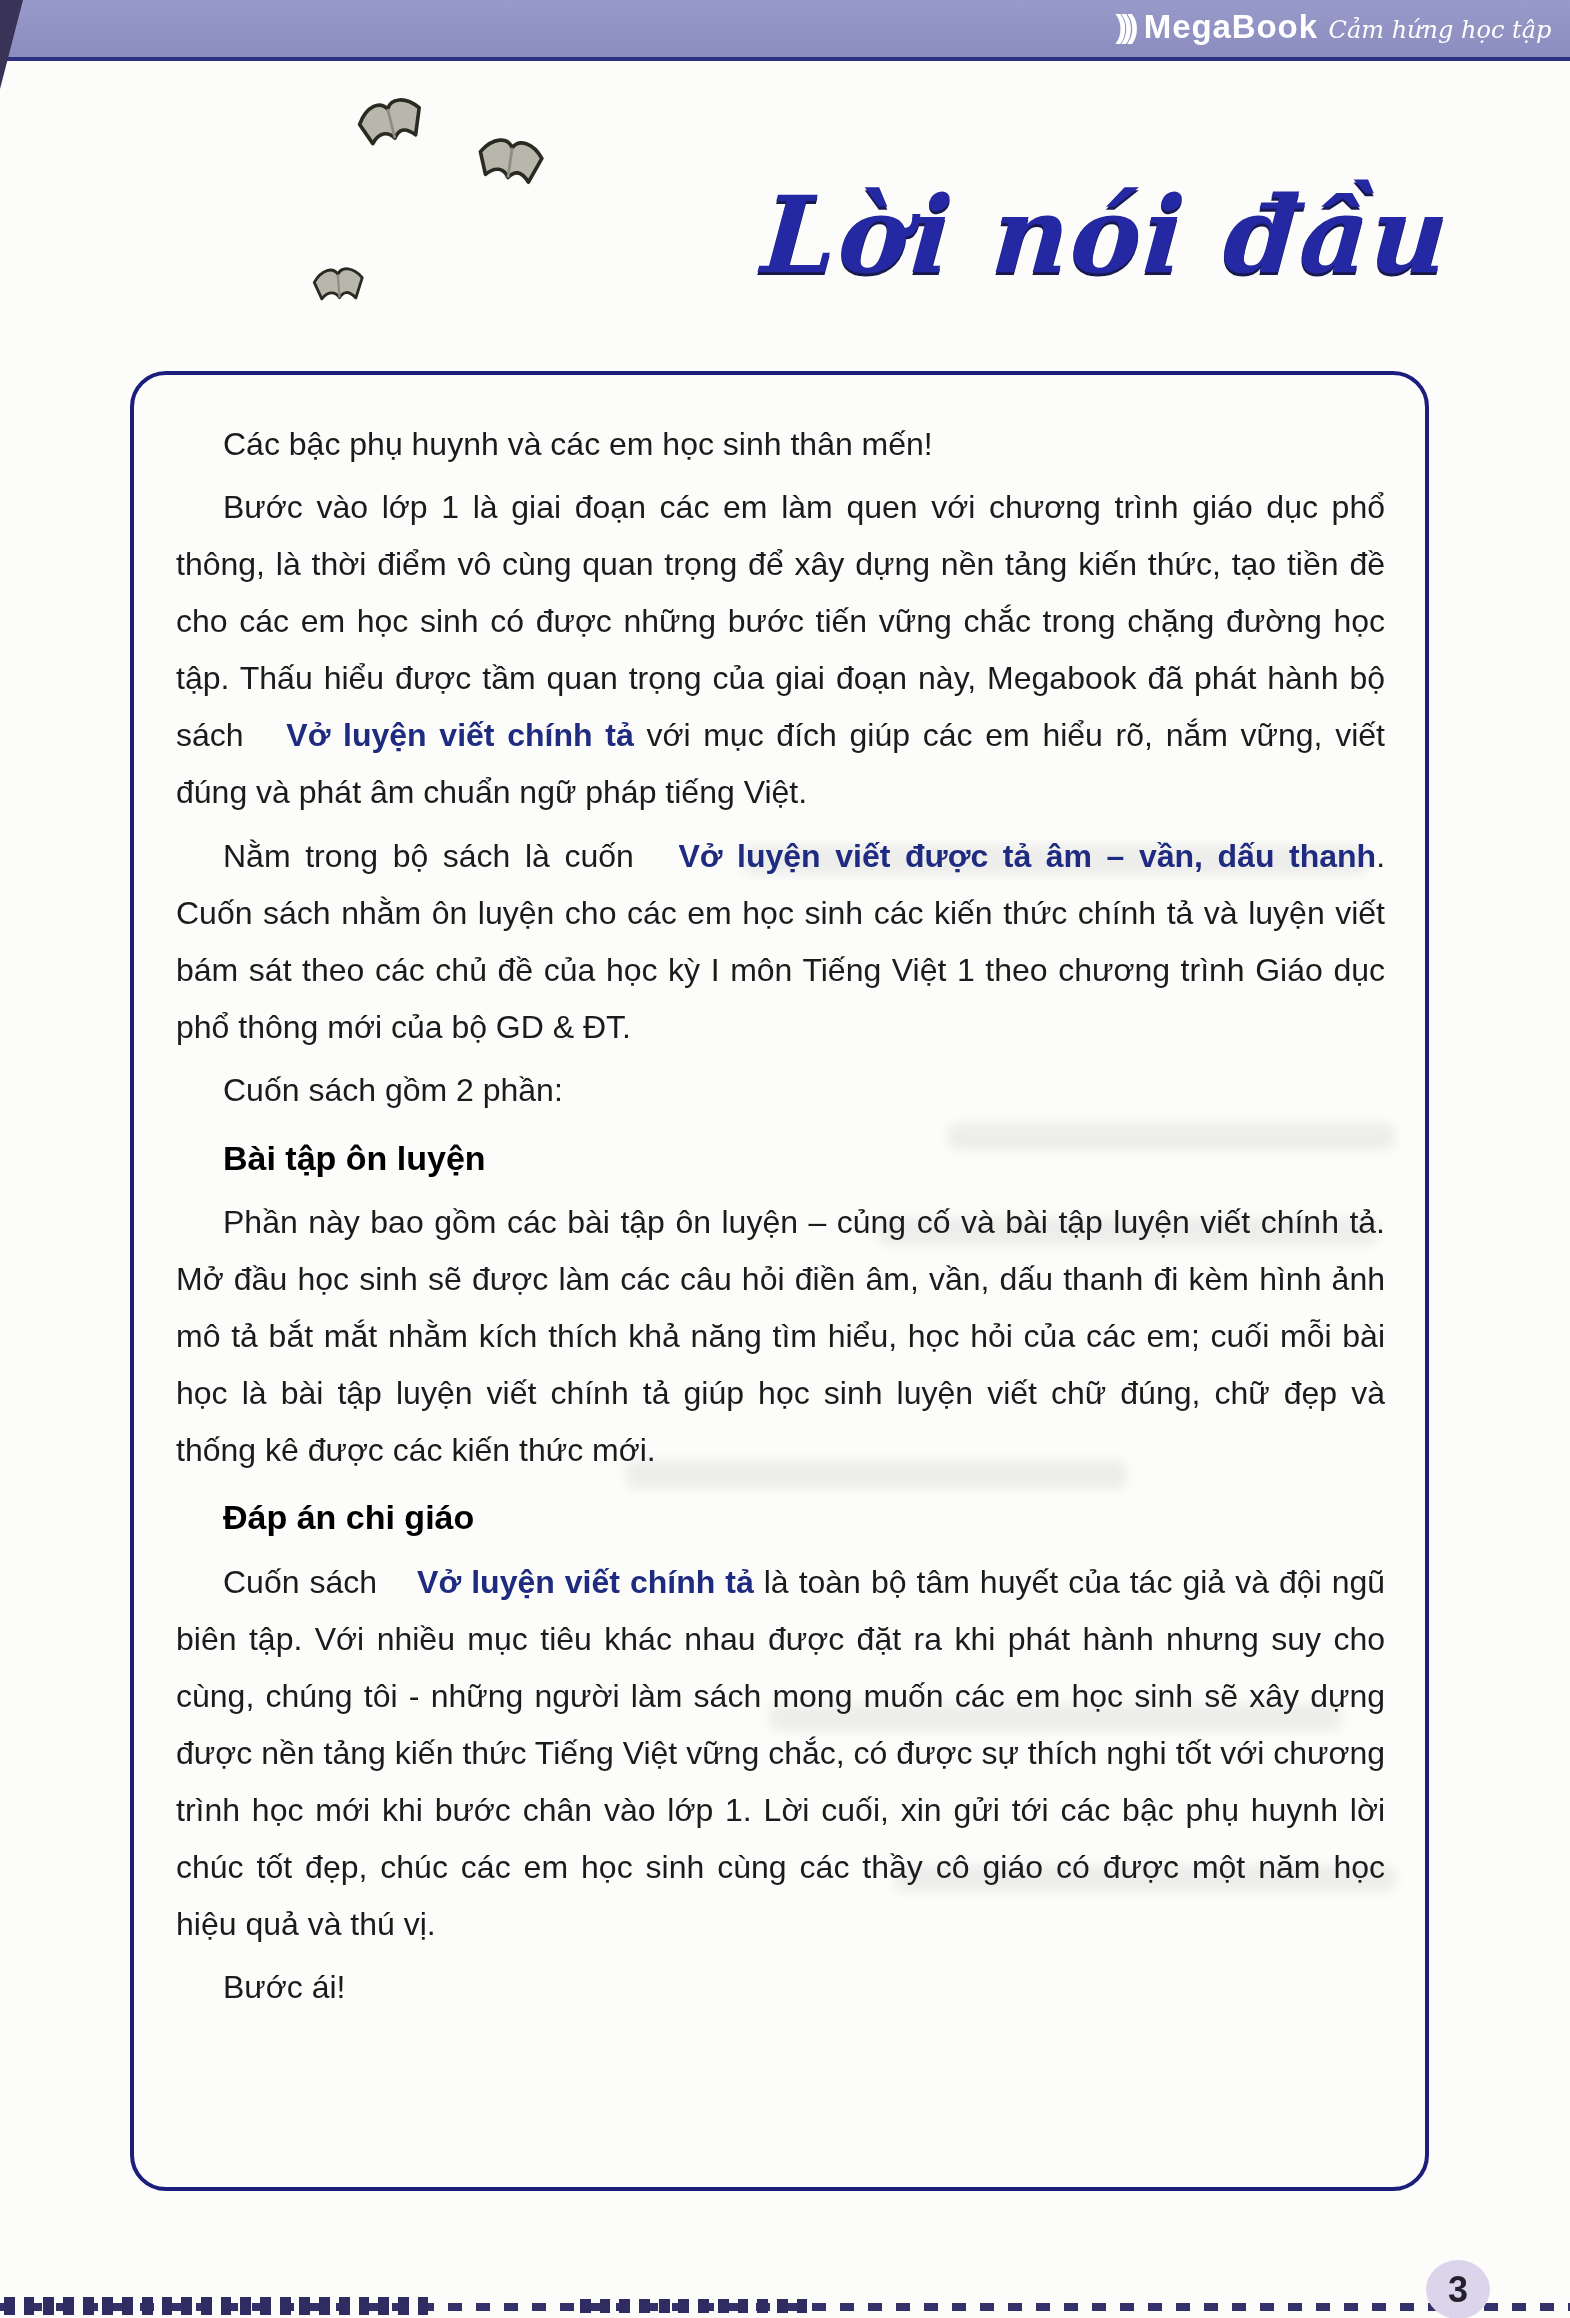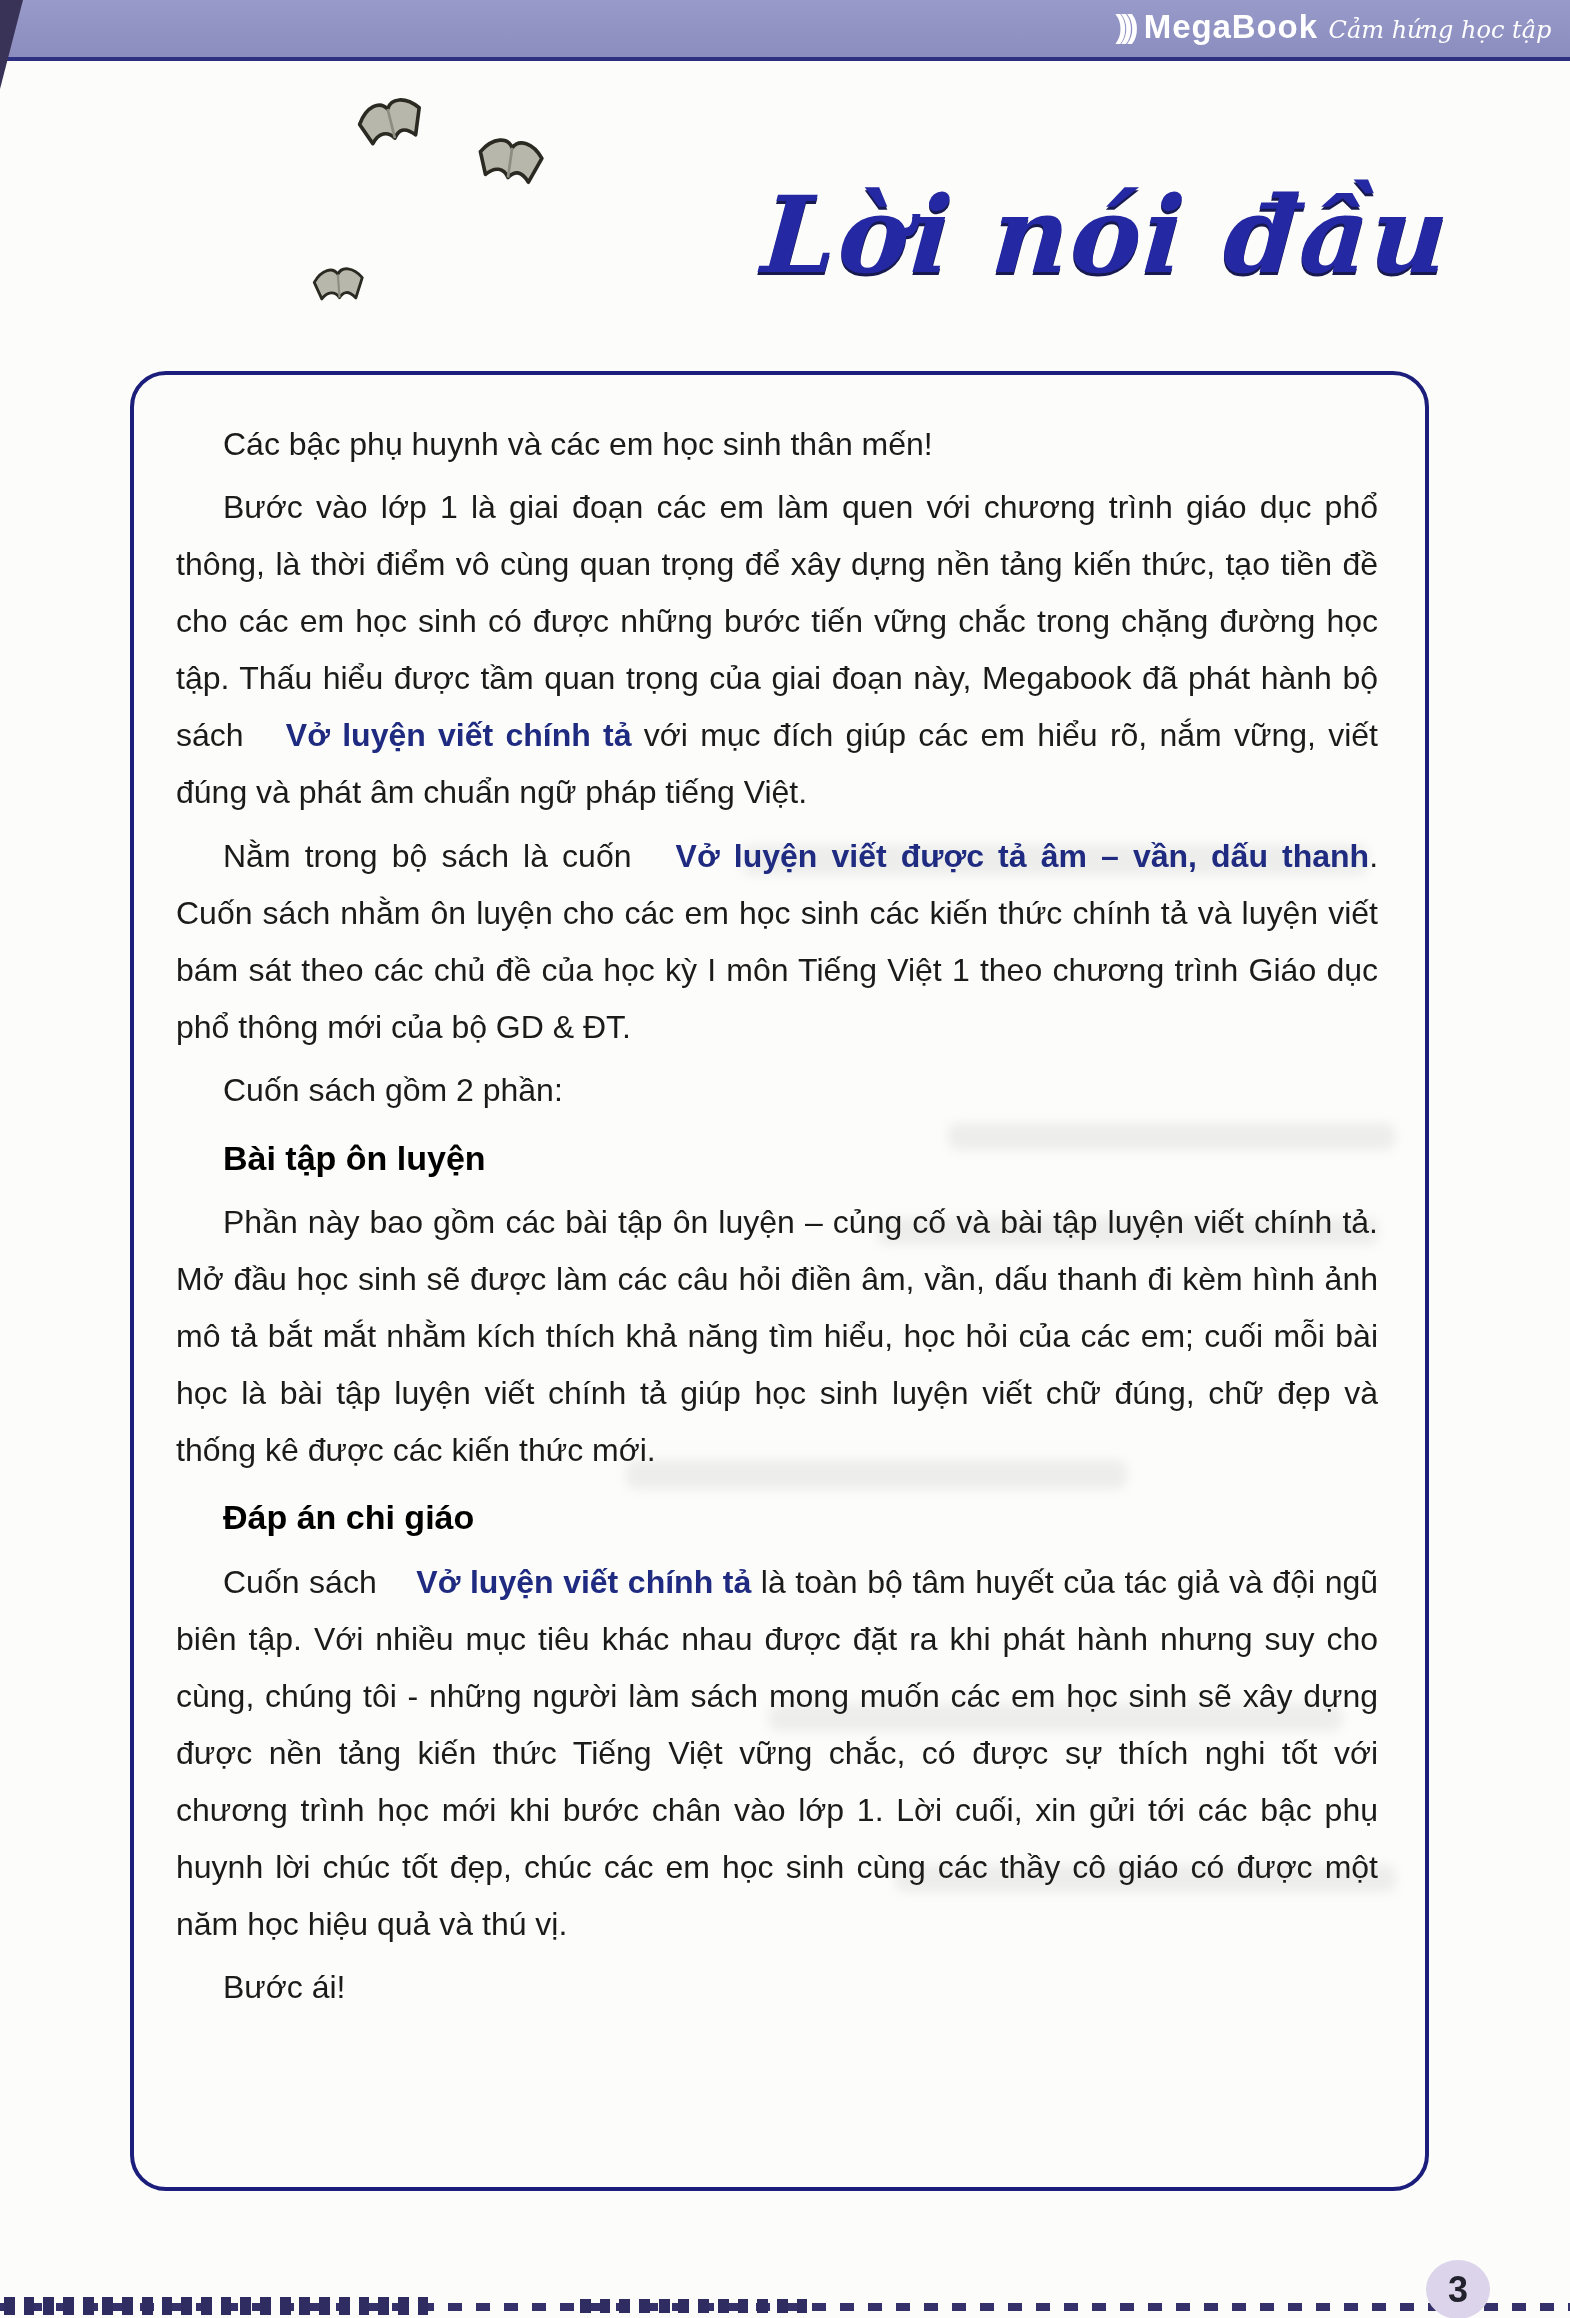--- a/index.html
+++ b/index.html
@@ -50,21 +50,21 @@
 
   
   .preface-box{
     position:absolute;left:130px;top:371px;width:1299px;height:1820px;
     box-sizing:border-box;
     border:4.5px solid #1c1e7c;
     border-radius:36px;
     background:transparent;
   }
   .preface-body{
-    position:absolute;left:42px;top:41px;right:47px;
+    position:absolute;left:42px;top:41px;right:40px;
     font-size:32px;line-height:57px;color:#1b1b1b;
     text-align:justify;
   }
   .preface-body p.para{margin:0 0 6.3px 0;text-indent:47px;}
   .preface-body h3.heading{
     margin:10.7px 0 7.2px 0;padding-left:47px;
     font-size:34px;line-height:57px;font-weight:bold;color:#000000;
   }
   .preface-body .em{font-weight:bold;color:#1f2b80;margin-left:30px;}
 

